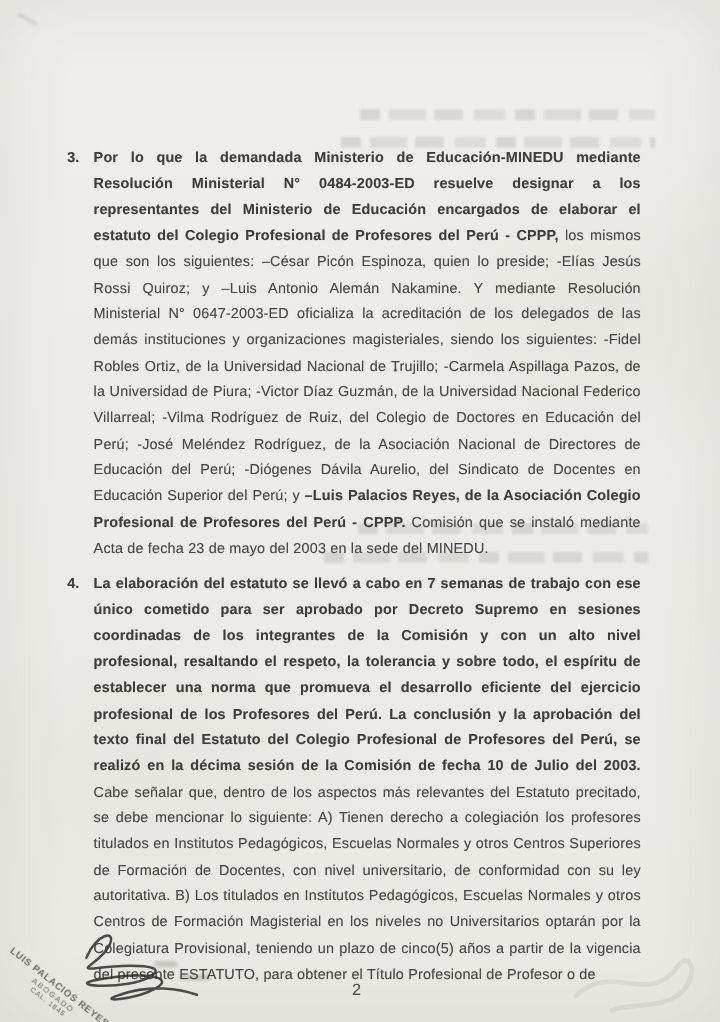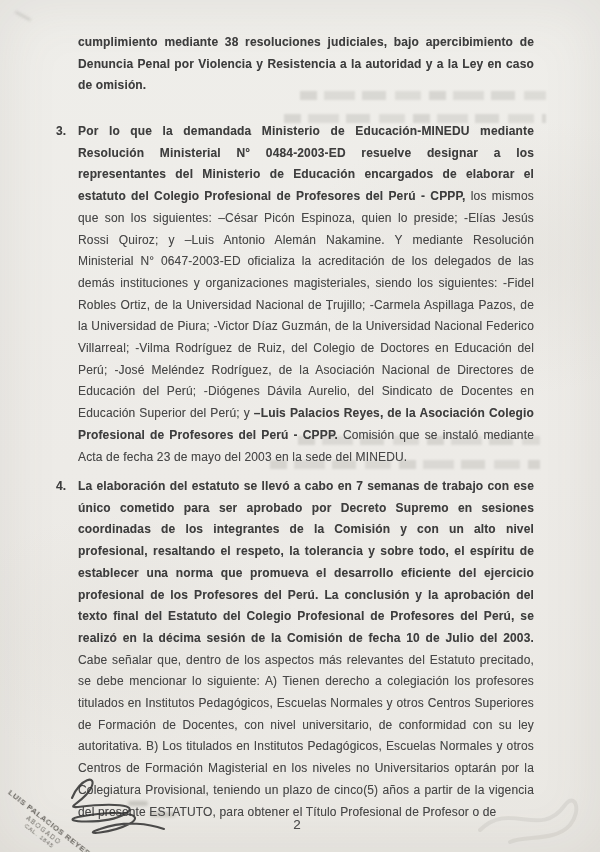--- a/index.html
+++ b/index.html
@@ -82,21 +82,20 @@
   <div class="ghost g1"></div>
   <div class="ghost g2"></div>
   <div class="ghost g3"></div>
   <div class="ghost g4"></div>
   <div class="smudge sm1"></div>
   <div class="smudge sm2"></div>
   <div class="smudge sm3"></div>
   <div class="dot d1"></div>
   <div class="dot d2"></div>
 
-  <div class="para intro"><span class="b">cumplimiento mediante 38 resoluciones judiciales, bajo apercibimiento de Denuncia Penal por Violencia y Resistencia a la autoridad y a la Ley en caso de omisión.</span></div>
 
   <div class="item item-3">
     <div class="num">3.</div>
     <div class="para body" style="position:static;"><span class="b">Por lo que la demandada Ministerio de Educación-MINEDU mediante Resolución Ministerial N° 0484-2003-ED resuelve designar a los representantes del Ministerio de Educación encargados de elaborar el estatuto del Colegio Profesional de Profesores del Perú - CPPP, </span><span>los mismos que son los siguientes: –César Picón Espinoza, quien lo preside; -Elías Jesús Rossi Quiroz; y –Luis Antonio Alemán Nakamine. Y mediante Resolución Ministerial N° 0647-2003-ED oficializa la acreditación de los delegados de las demás instituciones y organizaciones magisteriales, siendo los siguientes: -Fidel Robles Ortiz, de la Universidad Nacional de Trujillo; -Carmela Aspillaga Pazos, de la Universidad de Piura; -Victor Díaz Guzmán, de la Universidad Nacional Federico Villarreal; -Vilma Rodríguez de Ruiz, del Colegio de Doctores en Educación del Perú; -José Meléndez Rodríguez, de la Asociación Nacional de Directores de Educación del Perú; -Diógenes Dávila Aurelio, del Sindicato de Docentes en Educación Superior del Perú; y </span><span class="b">–Luis Palacios Reyes, de la Asociación Colegio Profesional de Profesores del Perú - CPPP. </span><span>Comisión que se instaló mediante Acta de fecha 23 de mayo del 2003 en la sede del MINEDU.</span></div>
   </div>
 
   <div class="item item-4">
     <div class="num">4.</div>
     <div class="para body" style="position:static;"><span class="b">La elaboración del estatuto se llevó a cabo en 7 semanas de trabajo con ese único cometido para ser aprobado por Decreto Supremo en sesiones coordinadas de los integrantes de la Comisión y con un alto nivel profesional, resaltando el respeto, la tolerancia y sobre todo, el espíritu de establecer una norma que promueva el desarrollo eficiente del ejercicio profesional de los Profesores del Perú. La conclusión y la aprobación del texto final del Estatuto del Colegio Profesional de Profesores del Perú, se realizó en la décima sesión de la Comisión de fecha 10 de Julio del 2003. </span><span>Cabe señalar que, dentro de los aspectos más relevantes del Estatuto precitado, se debe mencionar lo siguiente: A) Tienen derecho a colegiación los profesores titulados en Institutos Pedagógicos, Escuelas Normales y otros Centros Superiores de Formación de Docentes, con nivel universitario, de conformidad con su ley autoritativa. B) Los titulados en Institutos Pedagógicos, Escuelas Normales y otros Centros de Formación Magisterial en los niveles no Universitarios optarán por la Colegiatura Provisional, teniendo un plazo de cinco(5) años a partir de la vigencia del presente ESTATUTO, para obtener el Título Profesional de Profesor o de</span></div>
   </div>

